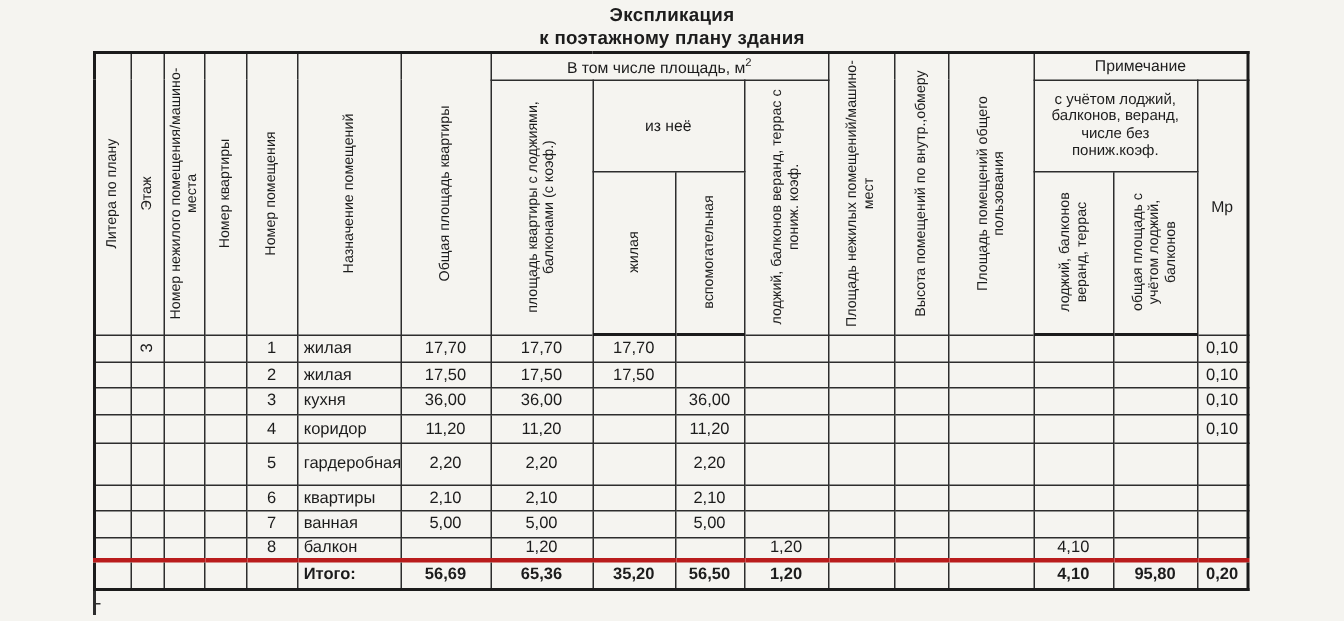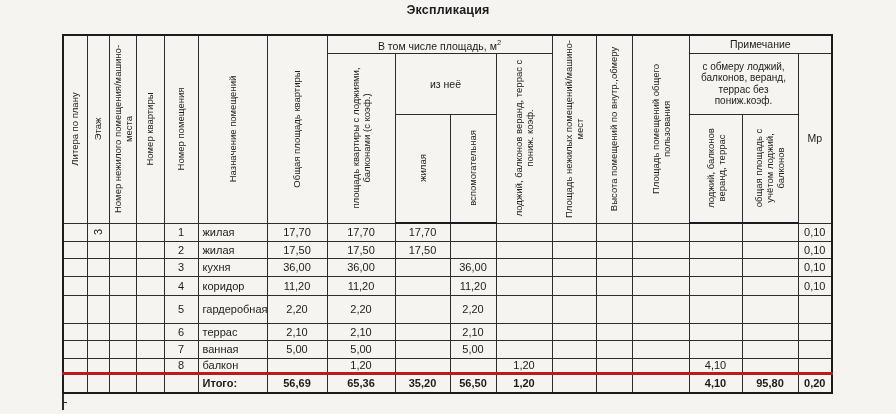--- a/index.html
+++ b/index.html
@@ -51,20 +51,21 @@
   .stub{position:absolute;left:62px;top:394px;width:2px;height:16px;background:#2d2d2d;}
   .stub::after{content:"";position:absolute;left:0;top:8px;width:5px;height:1px;background:#2d2d2d;}
 </style>
 </head>
 <body>
 
 <div class="page">
 
   <div class="title-block">
     <div class="title-line">Экспликация</div>
+    <div class="title-line">к поэтажному плану здания</div>
   </div>
 
   <table class="expl">
     <colgroup>
       <col style="width:24px">
         <col style="width:22px">
         <col style="width:27px">
         <col style="width:28px">
       <col style="width:34px">
         <col style="width:69px">
@@ -116,21 +117,21 @@
         <th colspan="3" class="hband">Примечание</th>
       </tr>
       <tr class="hB">
         <th rowspan="2" class="rot-cell">
             <span class="rot r170">площадь квартиры с лоджиями, балконами (с коэф.)</span>
           </th>
         <th colspan="2" class="hband">из неё</th>
         <th rowspan="2" class="rot-cell">
             <span class="rot r170">лоджий, балконов веранд, террас с пониж. коэф.</span>
           </th>
-        <th colspan="2" class="hsmall">с обмеру лоджий, балконов, веранд, террас без пониж.коэф.</th>
+        <th colspan="2" class="hsmall">с учётом лоджий, балконов, веранд, числе без пониж.коэф.</th>
         <th rowspan="2" class="mr-cell">Мр</th>
       </tr>
       <tr class="hC">
         <th class="rot-cell">
             <span class="rot r109">жилая</span>
           </th>
         <th class="rot-cell">
             <span class="rot r109">вспомогательная</span>
           </th>
         <th class="rot-cell">
@@ -236,21 +237,21 @@
         <td></td>
         <td></td>
         <td></td>
       </tr>
       <tr style="height:17px">
         <td></td>
         <td></td>
         <td></td>
         <td></td>
         <td>6</td>
-        <td class="cname">террас</td>
+        <td class="cname">квартиры</td>
         <td>2,10</td>
         <td>2,10</td>
         <td></td>
         <td>2,10</td>
         <td></td>
         <td></td>
         <td></td>
         <td></td>
         <td></td>
         <td></td>

